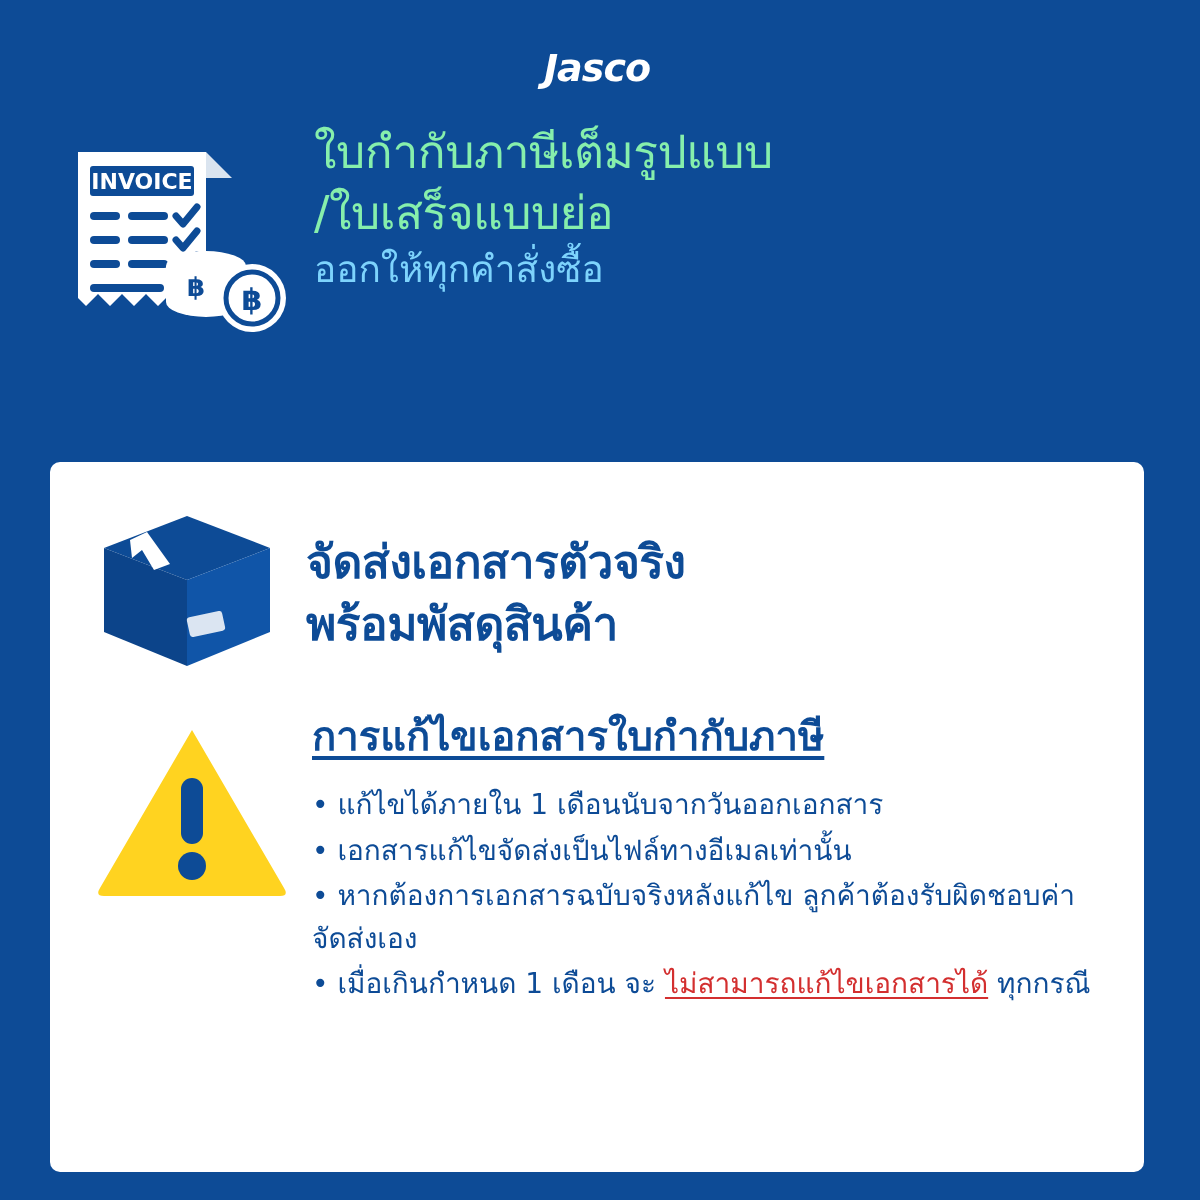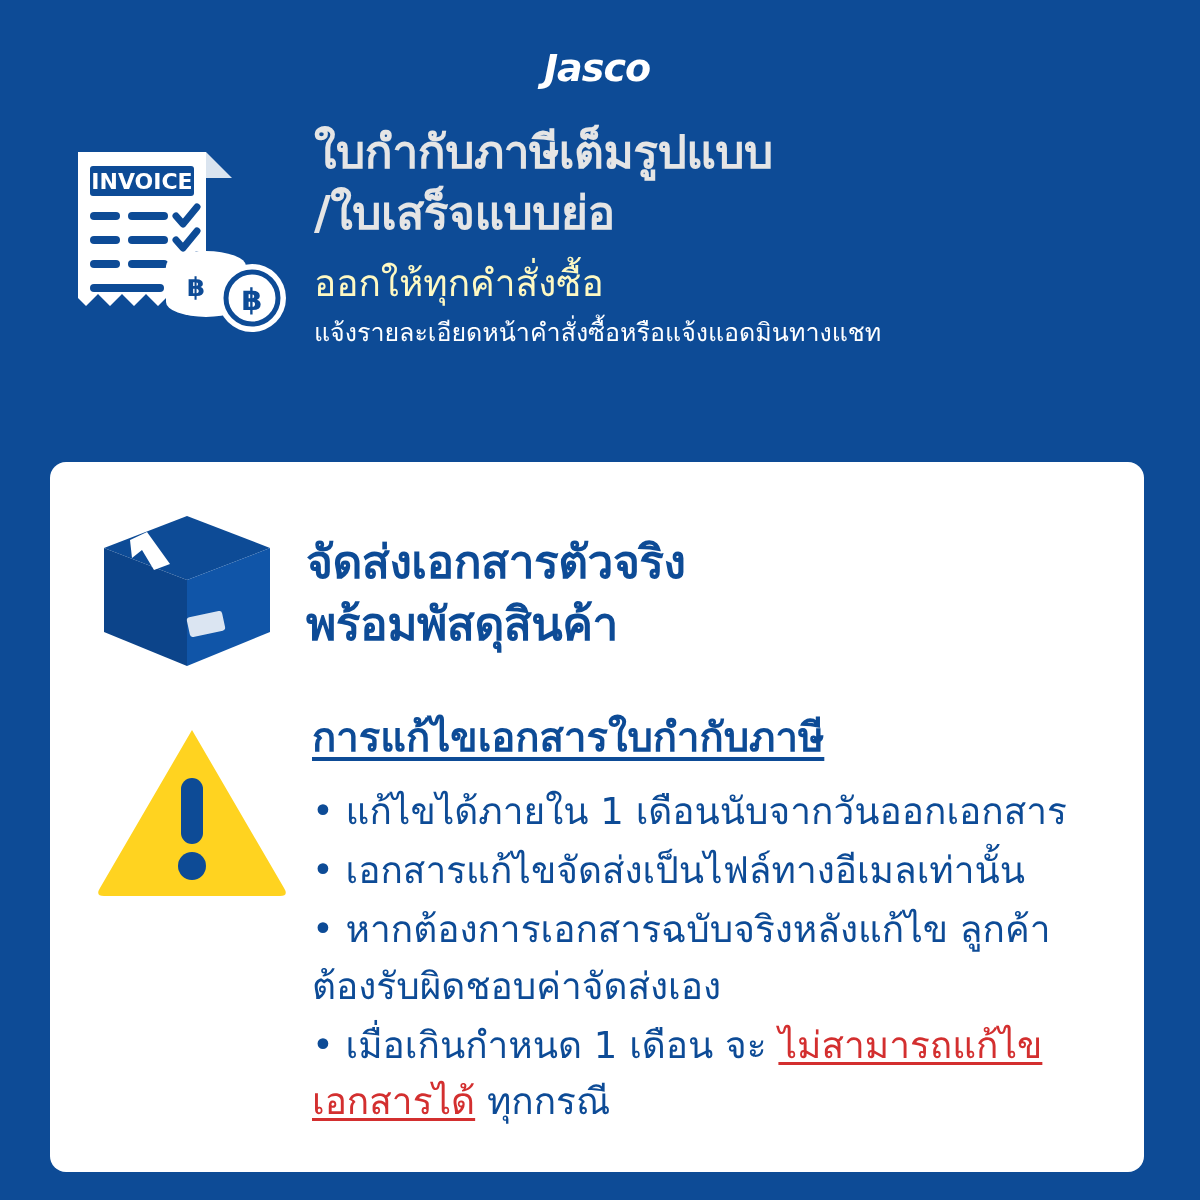--- a/index.html
+++ b/index.html
@@ -32,47 +32,47 @@
   .header {
     position: absolute;
     top: 118px; left: 56px; right: 72px;
     display: flex;
     align-items: flex-start;
     gap: 28px;
   }
   .header-icon { width: 230px; flex: 0 0 230px; padding-top: 6px; }
   .header-text { flex: 1; padding-top: 4px; }
   .header-title {
-    color: #e5e5e5;
+    color: #86efac;
     font-size: 46px;
-    font-weight: bold;
+    font-weight: normal;
     line-height: 1.32;
     letter-spacing: -0.5px;
   }
   .header-sub1 {
-    color: #fef9c3;
+    color: #7dd3fc;
     font-size: 37px;
     line-height: 1.45;
-    margin-top: 14px;
+    margin-top: 0;
   }
   .header-sub2 {
     color: #ffffff;
     font-size: 25px;
     line-height: 1.45;
     margin-top: 4px;
   }
 
   
   .card {
     position: absolute;
     left: 50px; right: 50px;
     top: 462px;
     bottom: 28px;
     background: #ffffff;
-    border-radius: 16px;
+    border-radius: 10px;
     padding: 38px 42px 30px 42px;
   }
 
   .ship-row {
     display: flex;
     align-items: center;
     gap: 24px;
     margin-top: 6px;
   }
   .ship-icon { width: 190px; flex: 0 0 190px; }
@@ -92,25 +92,26 @@
   }
   .warn-icon { width: 200px; flex: 0 0 200px; padding-top: 14px; }
   .edit-body { flex: 1; padding-top: 4px; }
   .edit-title {
     color: #0d4b96;
     font-size: 40px;
     font-weight: bold;
     text-decoration: underline;
     text-underline-offset: 6px;
     line-height: 1.35;
+    font-family: Liberation Serif, serif;
   }
   .bullets { margin-top: 20px; }
   .bullet {
     color: #0d4b96;
-    font-size: 37px;
+    font-size: 28px;
     line-height: 1.52;
     margin-bottom: 3px;
   }
   .hl {
     color: #d32f2f;
     font-weight: normal;
     text-decoration: underline;
     text-underline-offset: 4px;
   }
 </style>
@@ -161,21 +162,20 @@
           <circle cx="196" cy="174" r="26" fill="none" stroke="#0d4b96" stroke-width="5"></circle>
           <text x="196" y="186" font-size="30" font-weight="bold" fill="#0d4b96" text-anchor="middle" font-family="DejaVu Sans, sans-serif">฿</text>
           <text x="140" y="172" font-size="26" font-weight="bold" fill="#0d4b96" text-anchor="middle" font-family="DejaVu Sans, sans-serif">฿</text>
         </g>
       </svg>
     </div>
     <div class="header-text">
       <div class="header-title">ใบกำกับภาษีเต็มรูปแบบ</div>
       <div class="header-title">/ใบเสร็จแบบย่อ</div>
       <div class="header-sub1">ออกให้ทุกคำสั่งซื้อ</div>
-      <div class="header-sub2">แจ้งรายละเอียดหน้าคำสั่งซื้อหรือแจ้งแอดมินทางแชท</div>
     </div>
   </div>
 
   <div class="card">
 
     <div class="ship-row">
       <div class="ship-icon">
         <svg viewBox="0 0 190 170" width="190" height="170" aria-hidden="true">
 
           <path d="M95 10 L178 42 L95 74 L12 42 Z" fill="#0d4b96"></path>

